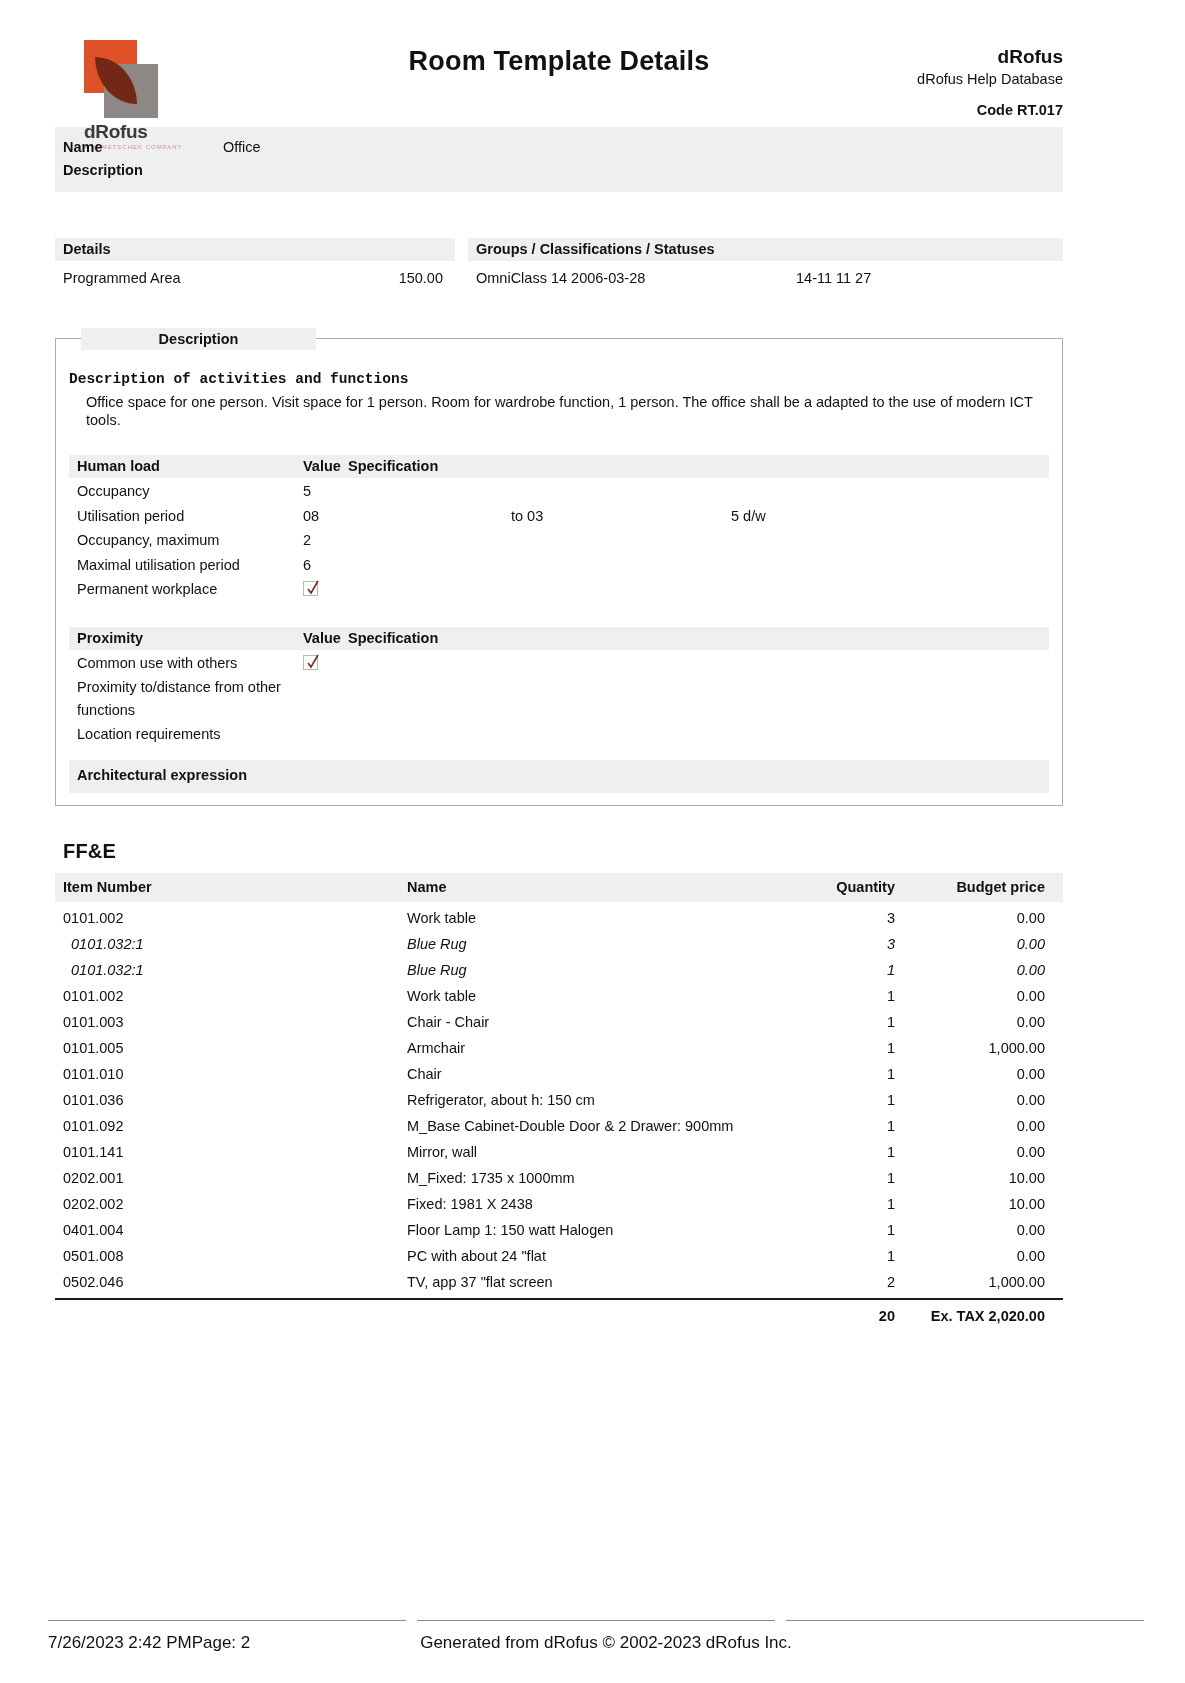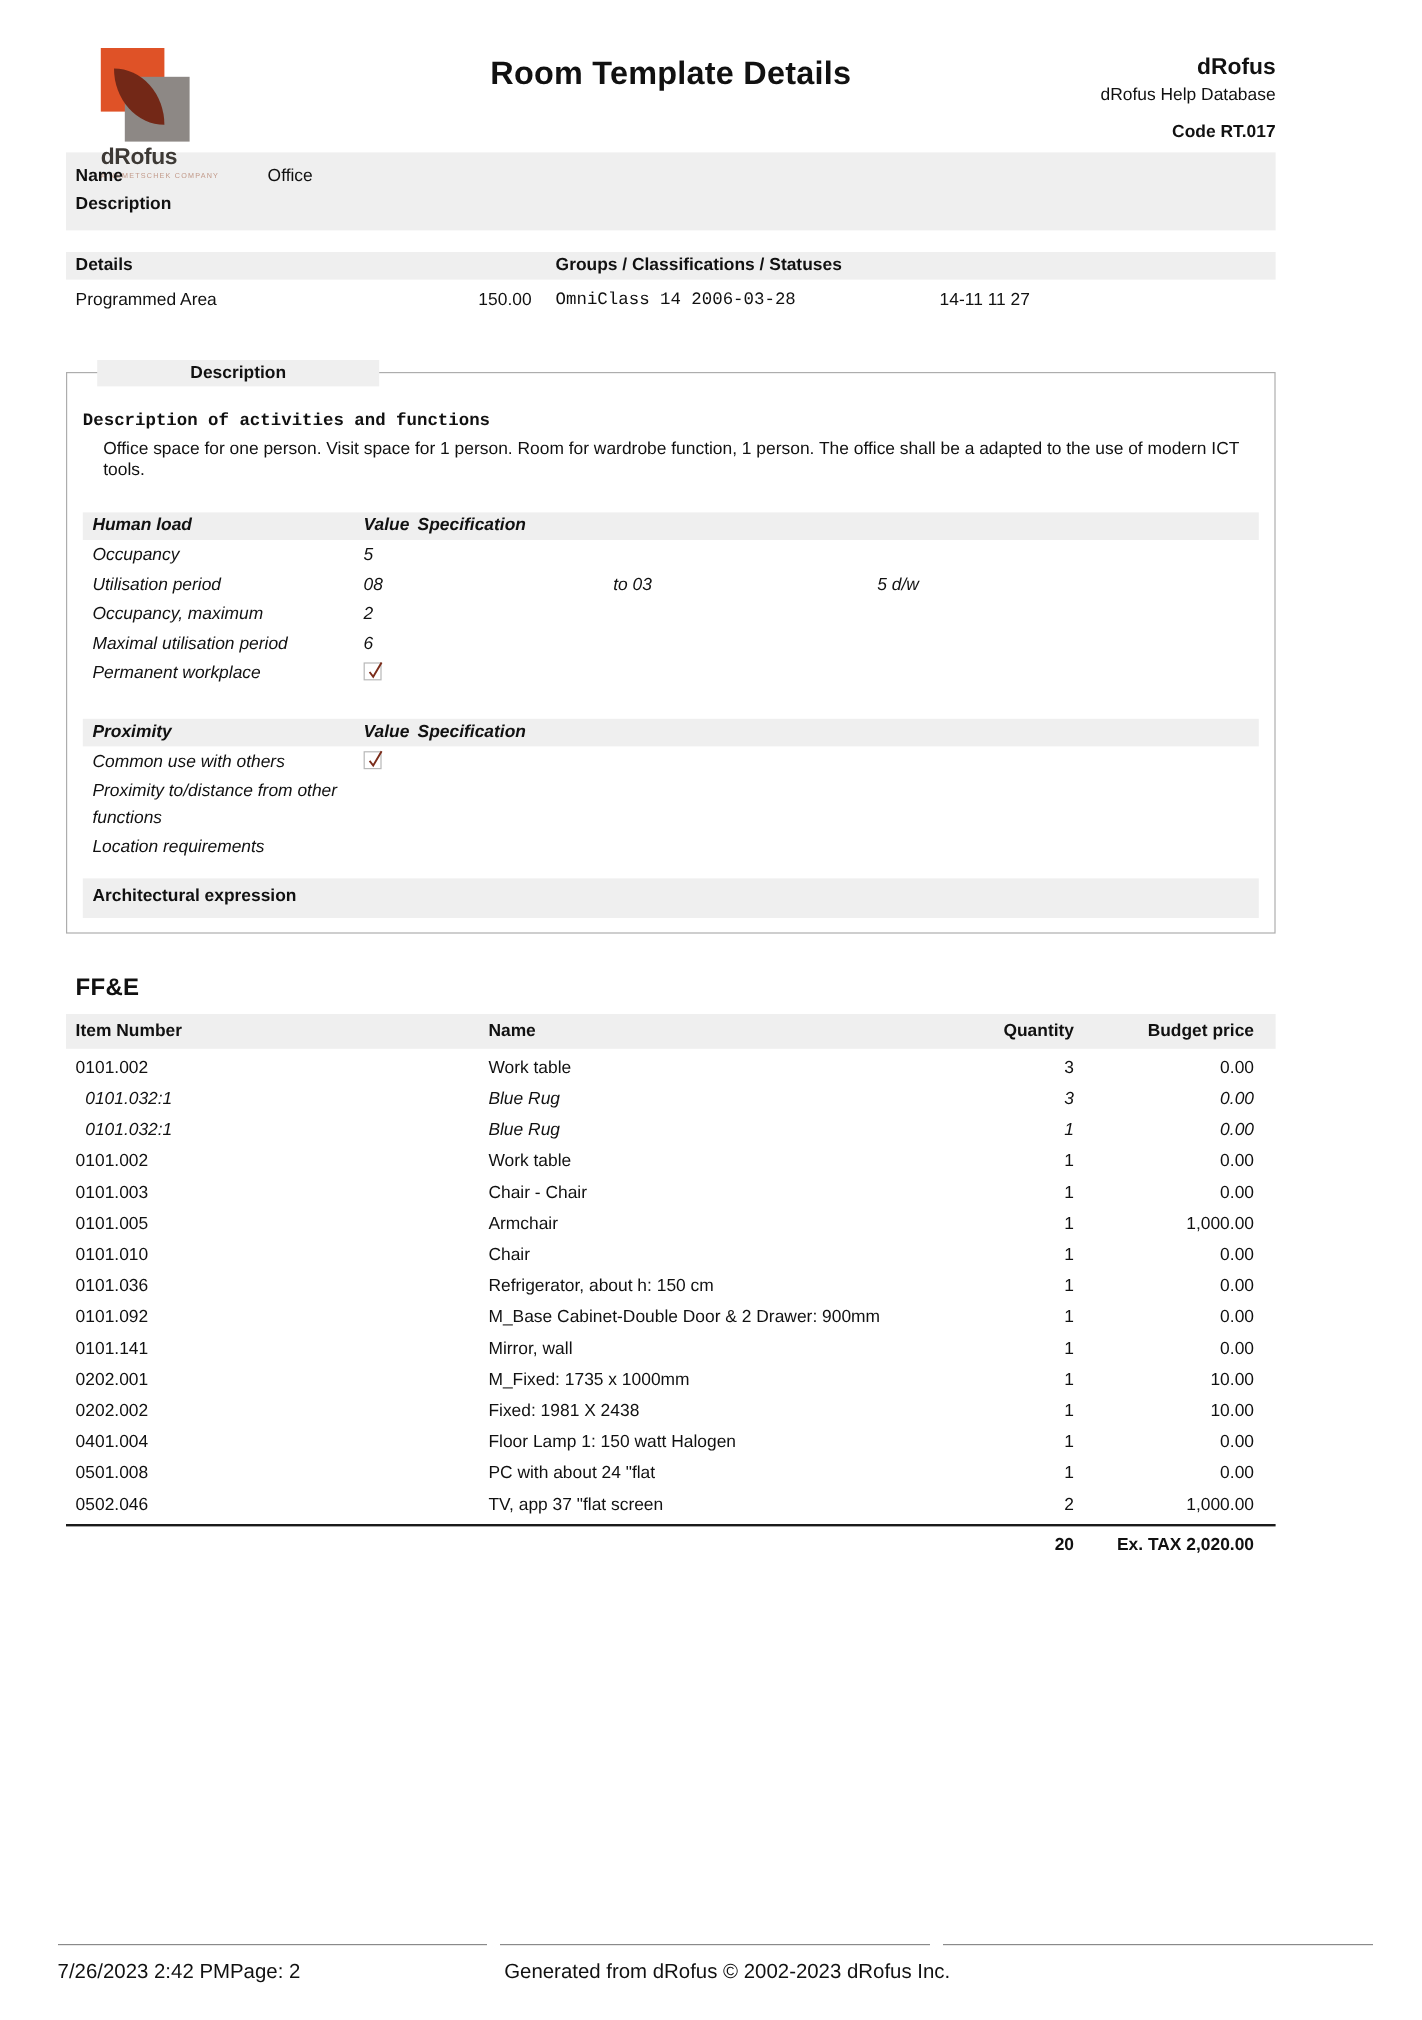--- a/index.html
+++ b/index.html
@@ -30,38 +30,38 @@
 
   
   .band { background:#EFEFEF; }
 
   
   .ident { margin-top:9px; padding:9px 8px 10px 8px; }
   .ident-row { display:flex; line-height:23px; }
   .ident-label { width:160px; font-weight:bold; }
 
   
-  .two-col { display:flex; margin-top:18px; }
+  .two-col { display:flex; margin-top:46px; gap:13px; }
   .col-details { width:400px; }
   .col-groups  { flex:1; }
   .col-head { font-weight:bold; padding:3px 8px; line-height:17px; }
   .col-row  { display:flex; padding:8px 8px 0 8px; line-height:18px; }
   .col-row .lbl { flex:1; }
   .col-row .val { text-align:right; padding-right:4px; }
-  .col-groups .col-row .lbl { flex:none; width:320px;font-family:Liberation Mono, monospace; }
+  .col-groups .col-row .lbl { flex:none; width:320px; }
   .col-groups .col-row .val { text-align:left; }
 
   
   .fieldset { position:relative; margin-top:51px; border:1px solid #ADADAD; padding:24px 13px 12px 13px; }
   .legend { position:absolute; top:-11px; left:25px; width:235px; height:22px;
             background:#EFEFEF; font-weight:bold; text-align:center; line-height:22px; }
   .act-head { font-weight:bold; margin-top:8px;font-family:Liberation Mono, monospace; }
   .act-text { margin-top:6px; padding:0 4px 0 17px; line-height:18px; }
 
-  .ptable { margin-top:26px;font-style:italic; }
+  .ptable { margin-top:26px; }
   .ptable-head { display:flex; font-weight:bold; padding:3px 0; line-height:17px; }
   .h-label { width:234px; padding-left:8px; }
   .h-value { width:45px; }
   .h-spec  { flex:1; }
   .trow { display:flex; line-height:22.5px; margin-top:2px; }
   .c-label { width:234px; padding-left:8px; }
   .c-value { width:208px; }
   .c-spec1 { width:220px; }
   .c-spec2 { flex:1; }
   .cb { display:inline-block; width:15px; height:15px; border:1px solid #B8B8B8;

